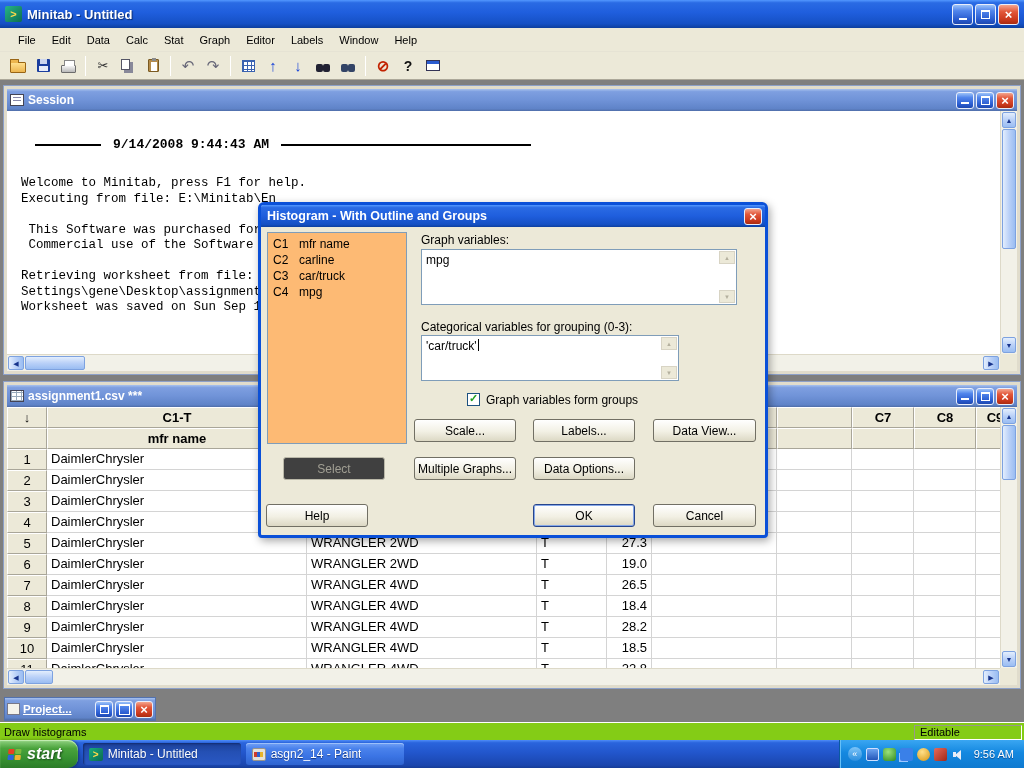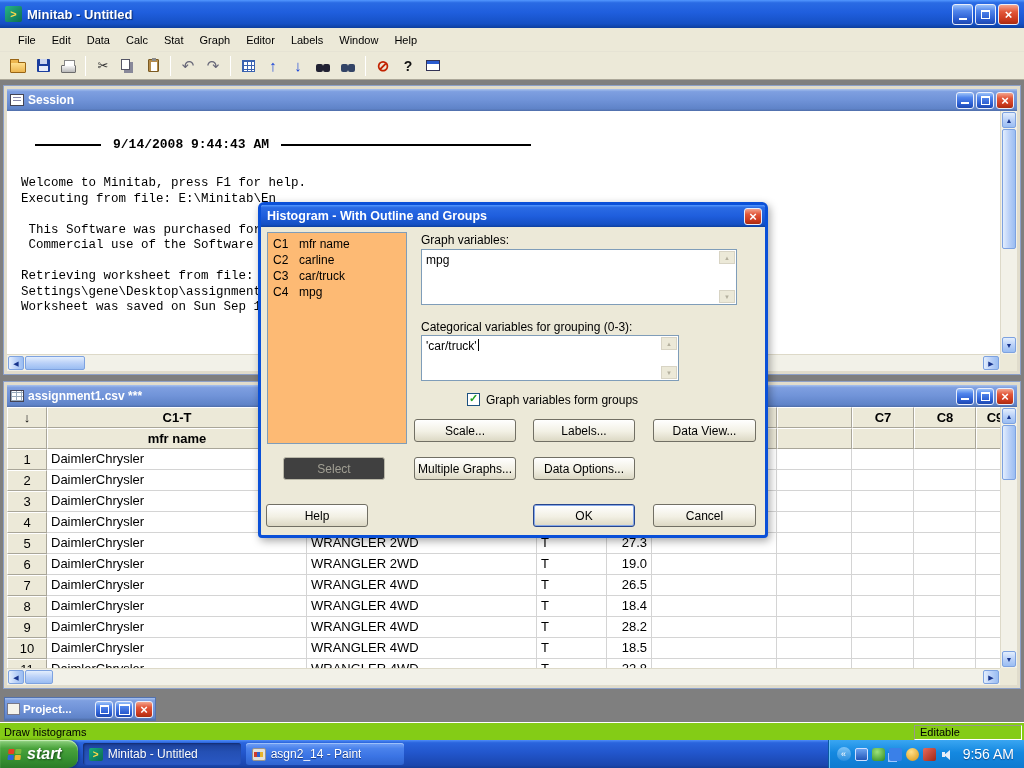--- a/index.html
+++ b/index.html
@@ -160,21 +160,21 @@
   .xpbtn { position:absolute; width:102px; height:23px; font-size:12px; color:#000;
     background:linear-gradient(180deg,#ffffff,#f2f0e4 55%,#dcd8c4); border:1px solid #716f64; border-radius:3px; }
   .xpbtn.default { border-color:#26458c; box-shadow:inset 0 0 0 1px #86a8e8; }
   .xpbtn.disabled { color:#a19f93; background:#404040; border-color:#bab8a8; box-shadow:none; }
 
   
   .miniwin { position:absolute; left:4px; top:697px; width:152px; height:24px; border:1px solid #5372ad;
     background:#ece9d8; }
   .mini-titlebar { height:22px; display:flex; align-items:center; gap:3px; padding:0 2px;
     background:linear-gradient(180deg,#a8c2ee 0%,#7e9fe0 12%,#7093d8 50%,#5f83c8 90%,#4f6ea8 100%); }
-  .mini-title { color:#fff; font-weight:bold; font-size:11.5px; flex:1; white-space:nowrap; overflow:hidden; }
+  .mini-title { color:#fff; font-weight:bold; font-size:11.5px; flex:1; white-space:nowrap; overflow:hidden;text-decoration:underline; }
 
   
   .statusbar { position:absolute; left:0; right:0; top:722px; height:18px; background:#84cc16;
     border-top:1px solid #fff; display:flex; align-items:center; font-size:11px; padding-left:4px; }
   .status-box { position:absolute; right:2px; top:2px; width:108px; height:15px; border:1px solid;
     border-color:#9a9889 #fff #fff #9a9889; padding:0 5px; font-size:11px; line-height:13px; }
 
   
   .taskbar { position:absolute; left:0; right:0; top:740px; height:28px; display:flex; align-items:center;
     background:linear-gradient(180deg,#4f8df8 0%,#2a64dc 10%,#2256cc 45%,#1b46ae 90%,#163c96 100%); }
@@ -208,21 +208,21 @@
   .tri { width:13px; height:13px; border-radius:2px; flex-shrink:0; position:relative; }
   .tr-display { background:linear-gradient(180deg,#6aa2f0,#2456b8); border:1px solid #cfe0ff; }
   .tr-shield { background:radial-gradient(circle at 40% 30%,#9ce27a,#2f8a1e); border-radius:3px; }
   .tr-net { background:#3a80e8; box-shadow:-3px 3px 0 -2px #9cc6ff; }
   .tr-update { background:radial-gradient(circle at 40% 30%,#ffe08a,#d89410); border-radius:50%; }
   .tr-msg { background:linear-gradient(135deg,#e86a5a,#a02818); }
   .tr-vol { background:transparent; }
   .tr-vol::before { content:""; position:absolute; left:2px; top:4px; width:3px; height:5px; background:#e8eef8; }
   .tr-vol::after { content:""; position:absolute; left:4px; top:2px; border-top:5px solid transparent;
     border-bottom:5px solid transparent; border-right:6px solid #e8eef8; }
-  .clock { color:#fff; font-size:14px; margin-left:6px; text-shadow:0 1px 1px #0a4a90; }
+  .clock { color:#fff; font-size:11px; margin-left:6px; text-shadow:0 1px 1px #0a4a90; }
 </style>
 </head>
 <body>
 
 <div class="screen">
 
   <div class="main-titlebar">
     <span class="app-icon"></span>
     <span class="main-title">Minitab - Untitled</span>
     <span class="winbtns">

